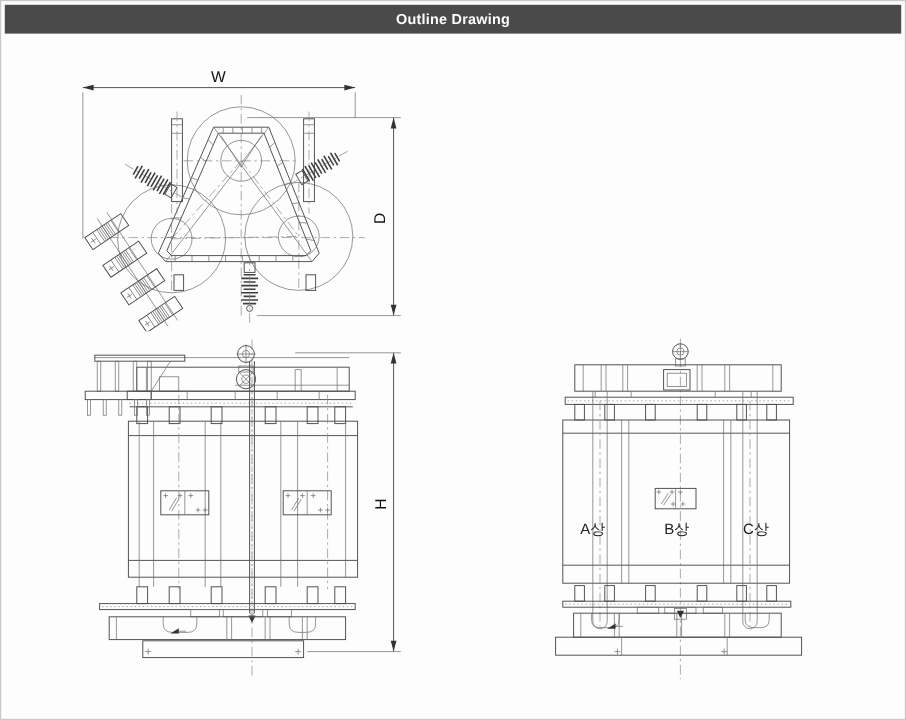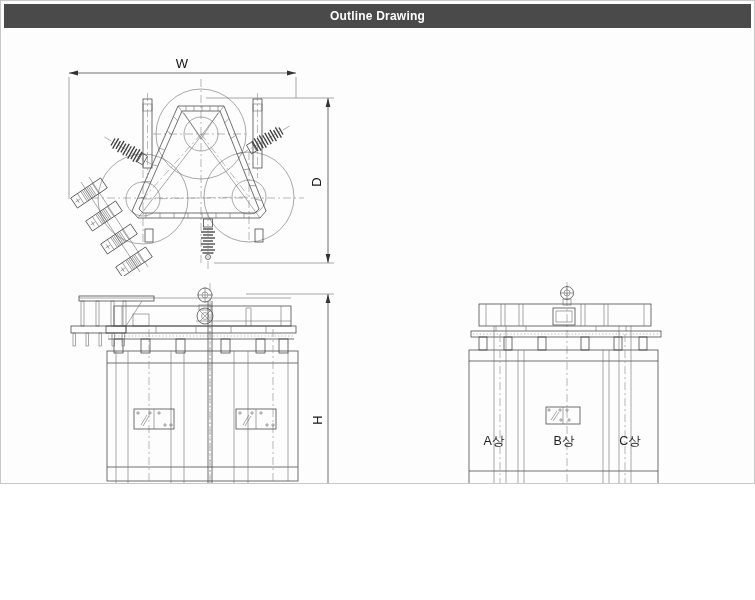--- a/index.html
+++ b/index.html
@@ -1,16 +1,16 @@
 <!DOCTYPE html>
 <html><head>
 <meta charset="utf-8">
 <style>
   html,body{margin:0;padding:0;background:#fff;}
-  .page{position:relative;width:755px;height:484px;box-sizing:border-box;
+  .page{position:relative;width:755px;height:600px;box-sizing:border-box;
         border:1px solid #c9c9c9;background:#fdfdfd;overflow:hidden;
         font-family:"Liberation Sans",sans-serif;text-decoration:underline;}
   .header{position:absolute;left:3px;right:3px;top:3px;height:24px;background:#4a4a4a;
           display:flex;align-items:center;justify-content:center;}
   .header span{color:#fff;font-size:12px;font-weight:bold;letter-spacing:.2px;}
   svg.draw{position:absolute;}
   .o{stroke:#4d4d4d;stroke-width:.8;fill:none;}
   .t{stroke:#6e6e6e;stroke-width:.6;fill:none;}
   .cl{stroke:#8c8c8c;stroke-width:.6;fill:none;stroke-dasharray:8 3 2 3;}
   .dt{stroke:#9a9a9a;stroke-width:.7;fill:none;stroke-dasharray:1.2 2.2;}

